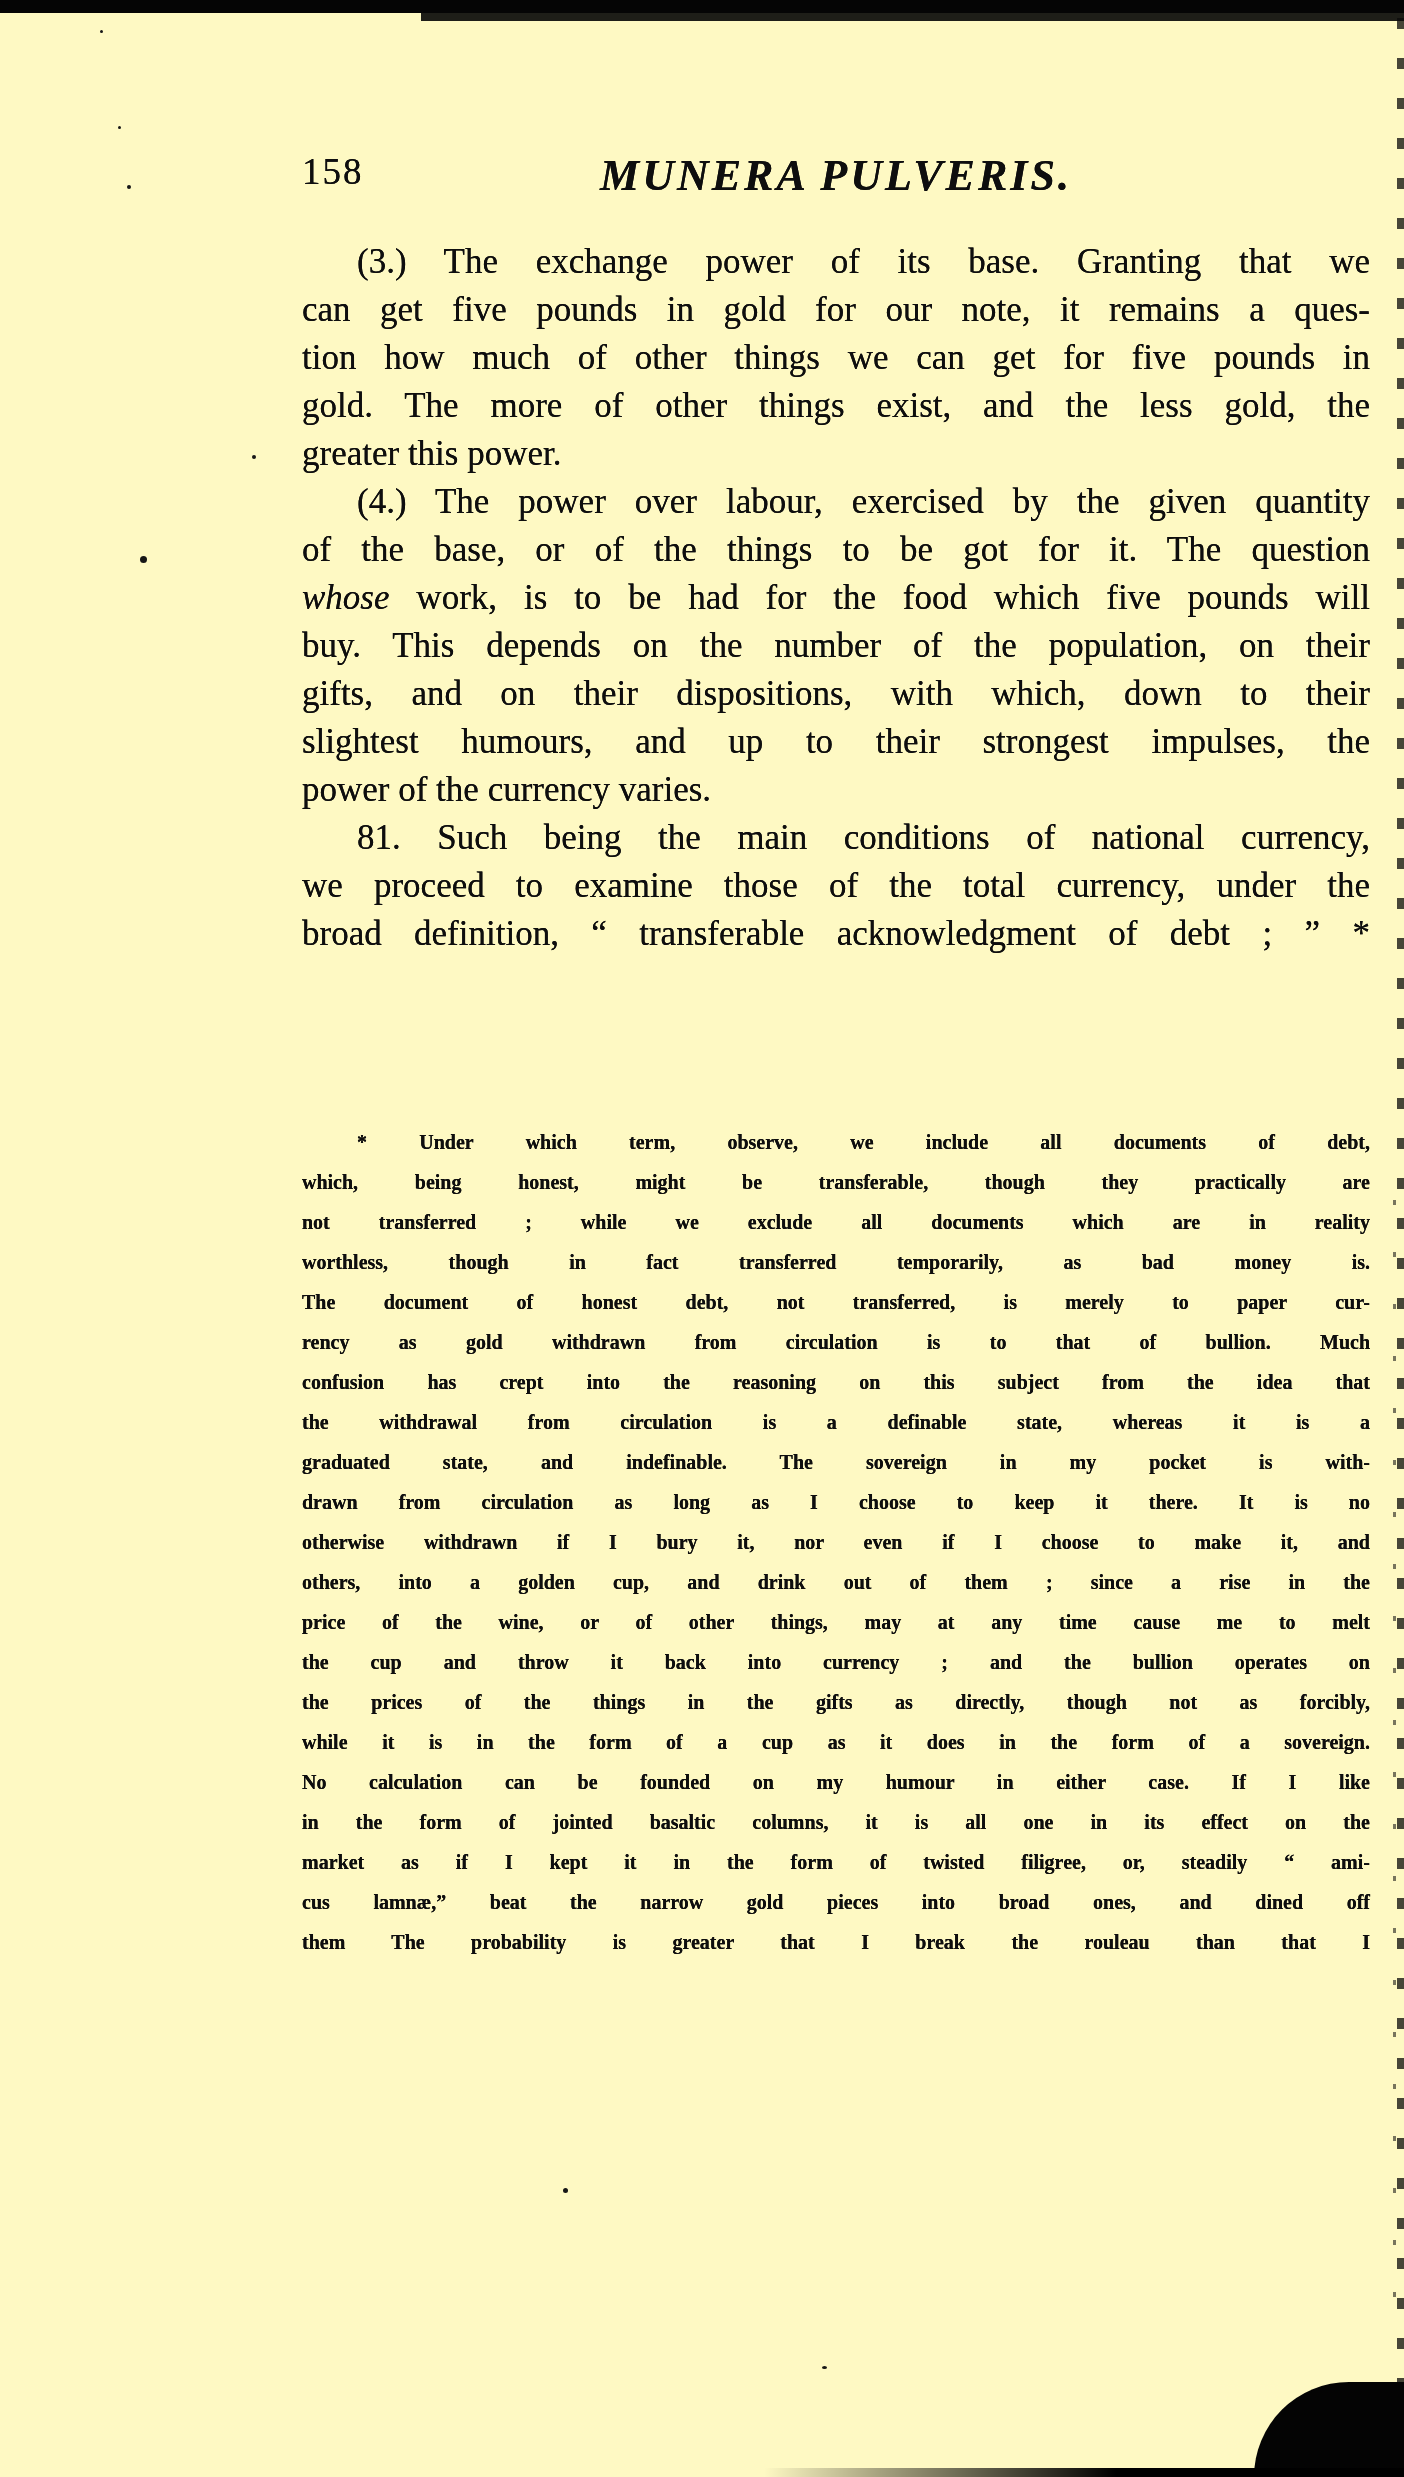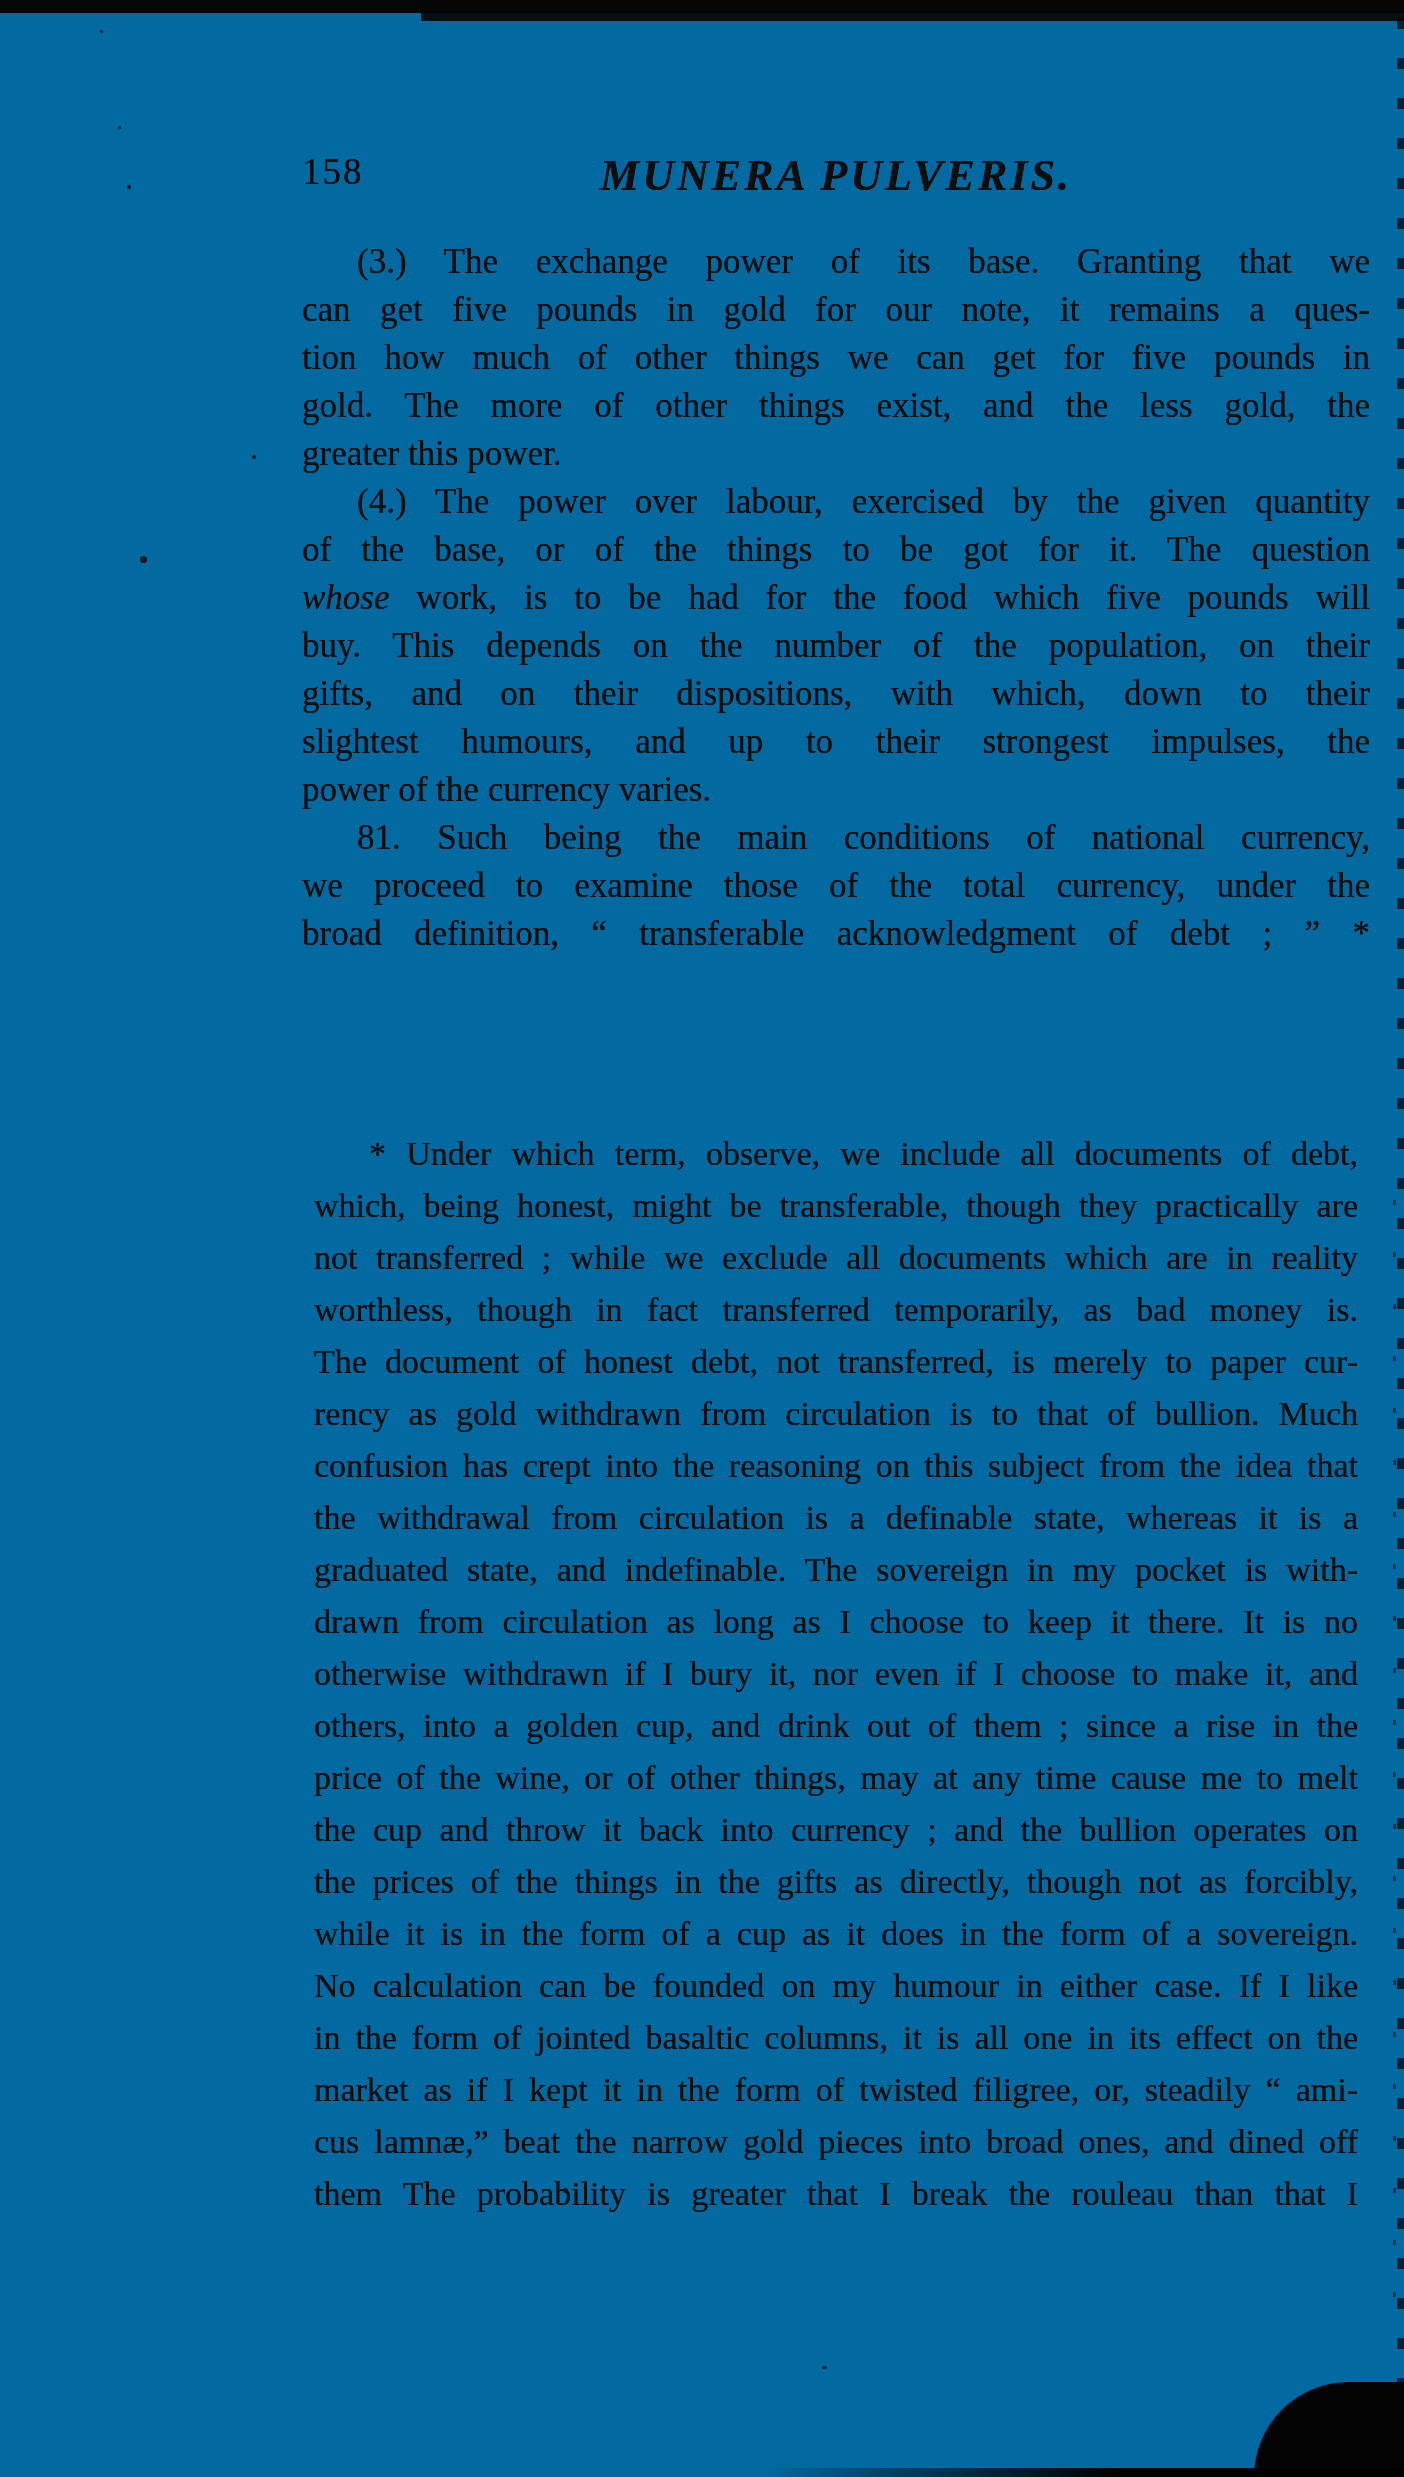--- a/index.html
+++ b/index.html
@@ -1,19 +1,19 @@
 <!DOCTYPE html>
 <html><head>
 <meta charset="utf-8">
 <style>
   html,body{margin:0;padding:0;background:#e8e8e8;}
   .page{
     position:relative;
     width:1404px;height:2477px;
-    background:#0369a1;
+    background:#fef9c3;
     overflow:hidden;
     font-family:"Liberation Serif","DejaVu Serif",serif;
     color:#0e0e0e;
   }
   
   .scan-bar-top{position:absolute;top:0;left:0;width:100%;height:13px;background:#050505;}
   .scan-bar-top2{position:absolute;top:13px;left:30%;width:70%;height:8px;background:#050505;opacity:.9;}
   .scan-edge-right{
     position:absolute;top:18px;right:0;width:7px;height:2459px;
     background:repeating-linear-gradient(180deg,#090909 0 11px,transparent 11px 40px);
@@ -55,23 +55,24 @@
   }
   
   .body-text{position:absolute;top:238px;left:302px;width:1068px;}
   .bl{
     margin:0;font-size:35px;line-height:48px;
     text-align:justify;
     text-shadow:0 0 .6px currentColor;
   }
   .footnote{position:absolute;top:1122px;left:302px;width:1068px;}
   .fl{
-    margin:12px;font-size:34px;line-height:40px;
+    margin:0;font-size:20px;line-height:40px;
     text-align:justify;
     text-shadow:0 0 .45px currentColor;
+    font-weight:bold;
   }
   .j{text-align-last:justify;}
   .pe{text-align-last:left;}
   .para-indent{text-indent:55px;}
   .bl i{font-style:italic;}
 </style>
 </head>
 <body>
 
 <div class="page">

